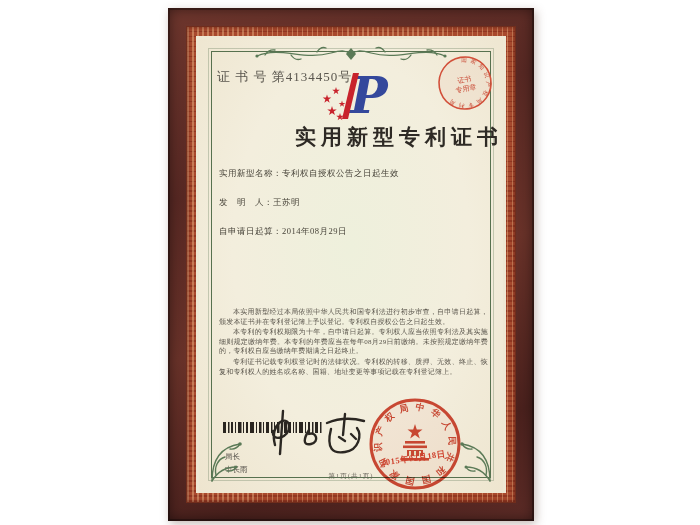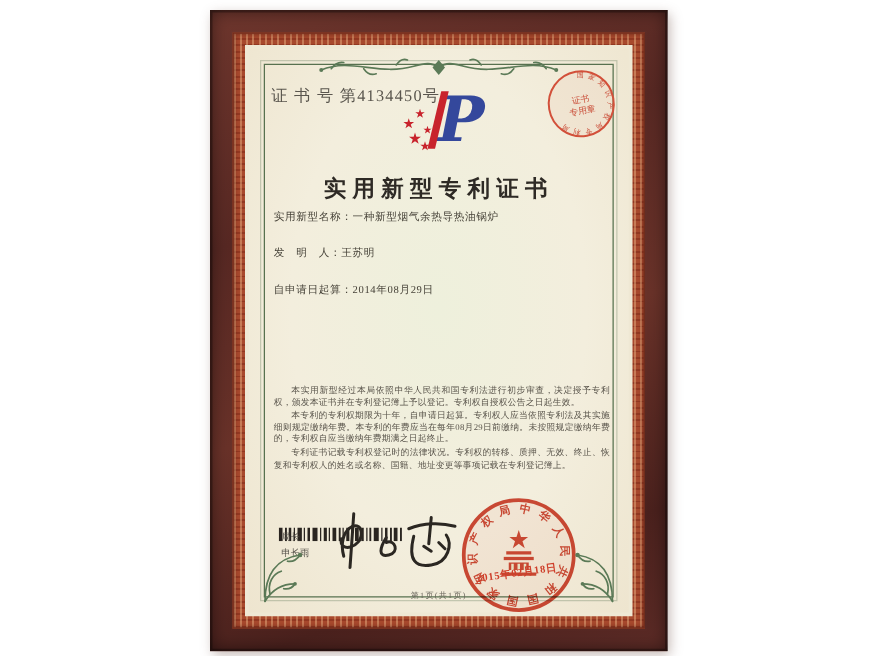--- a/index.html
+++ b/index.html
@@ -24,37 +24,37 @@
     background:radial-gradient(ellipse at 50% 46%, #eef0dc 0%, #f3eedd 55%, #eee5cf 100%);}
 
   .inner-border{position:absolute;inset:12px;border:1px solid #57714f;
     outline:1px solid rgba(87,113,79,.30);outline-offset:2px;pointer-events:none;}
 
   
   .top-ornament{position:absolute;left:50%;top:4px;transform:translateX(-50%);}
   .certno{position:absolute;left:18px;top:29px;font-size:13px;color:#5a564e;letter-spacing:1px;white-space:nowrap;}
   .logo{position:absolute;left:118px;top:28px;}
   .stamp-small{position:absolute;right:8px;top:14px;transform:rotate(-10deg);}
-  .title{position:absolute;left:0;right:0;top:100px;margin:0;text-align:center;
-    font-size:18px;font-weight:bold;letter-spacing:5px;color:#2e2a25;}
+  .title{position:absolute;left:0;right:0;top:84px;margin:0;text-align:right;
+    font-size:21px;font-weight:bold;letter-spacing:5px;color:#2e2a25;}
 
   
   .fields{position:absolute;left:20px;right:14px;top:129px;}
   .field{font-size:8.5px;color:#474339;margin-bottom:17px;letter-spacing:.5px;white-space:nowrap;}
   .flabel{color:#474339;}
   .fvalue{color:#474339;}
 
   
   .paras{position:absolute;left:20px;right:15px;top:269px;}
   .paras p{margin:0 0 1px 0;font-size:7px;line-height:9.6px;color:#59544b;
     text-align:justify;text-indent:2em;letter-spacing:.2px;}
 
   
   .barcode{position:absolute;left:24px;top:383px;}
-  .issuer{position:absolute;left:26px;top:384px;font-size:7.5px;line-height:13px;color:#55514a;}
+  .issuer{position:absolute;left:26px;top:411px;font-size:7.5px;line-height:13px;color:#55514a;}
   .signature{position:absolute;left:62px;top:366px;}
   .seal-big{position:absolute;left:168px;top:357px;mix-blend-mode:multiply;opacity:.93;}
   .seal-date{position:absolute;left:182px;top:414px;color:#cf3f2b;font-size:8.5px;
     letter-spacing:.5px;transform:rotate(-8deg);font-weight:bold;}
   .page-footer{position:absolute;left:0;right:0;bottom:9px;text-align:center;
     font-size:6.5px;color:#6a665c;letter-spacing:1px;}
   .corner-fl{position:absolute;}
   .corner-bl{left:9px;bottom:7px;}
   .corner-br{right:9px;bottom:7px;transform:scaleX(-1);}
 </style>
@@ -109,32 +109,32 @@
               <textPath href="#ringS">国家知识产权局专利局</textPath>
             </text>
             <text x="30" y="29" text-anchor="middle" font-size="7" fill="#c94b36">证书</text>
             <text x="30" y="38" text-anchor="middle" font-size="7" fill="#c94b36">专用章</text>
           </svg>
 
           <h1 class="title">实用新型专利证书</h1>
 
           <div class="fields">
             <div class="field">
-              <span class="flabel">实用新型名称：</span><span class="fvalue">一种新型烟气余热导热油锅炉</span>
+              <span class="flabel">实用新型名称：</span><span class="fvalue">专利权自授权公告之日起生效</span>
             </div>
             <div class="field">
               <span class="flabel">发　明　人：</span><span class="fvalue">王苏明</span>
             </div>
             <div class="field">
               <span class="flabel">自申请日起算：</span><span class="fvalue">2014年08月29日</span>
             </div>
           </div>
 
           <div class="paras">
-            <p>本实用新型经过本局依照中华人民共和国专利法进行初步审查，决定授予专利权，颁发本证书并在专利登记簿上予以登记。专利权自授权公告之日起生效。</p>
+            <p>本实用新型经过本局依照中华人民共和国专利法进行初步审查，自申请日起算，颁发本证书并在专利登记簿上予以登记。专利权自授权公告之日起生效。</p>
             <p>本专利的专利权期限为十年，自申请日起算。专利权人应当依照专利法及其实施细则规定缴纳年费。本专利的年费应当在每年08月29日前缴纳。未按照规定缴纳年费的，专利权自应当缴纳年费期满之日起终止。</p>
             <p>专利证书记载专利权登记时的法律状况。专利权的转移、质押、无效、终止、恢复和专利权人的姓名或名称、国籍、地址变更等事项记载在专利登记簿上。</p>
           </div>
 
           <svg class="barcode" width="100" height="11" viewBox="0 0 100 11">
             <g fill="#2a2520">
               <rect x="0" y="0" width="3" height="11"></rect>
                 <rect x="5" y="0" width="1.5" height="11"></rect>
               <rect x="8" y="0" width="2" height="11"></rect>
                 <rect x="12" y="0" width="1" height="11"></rect>

